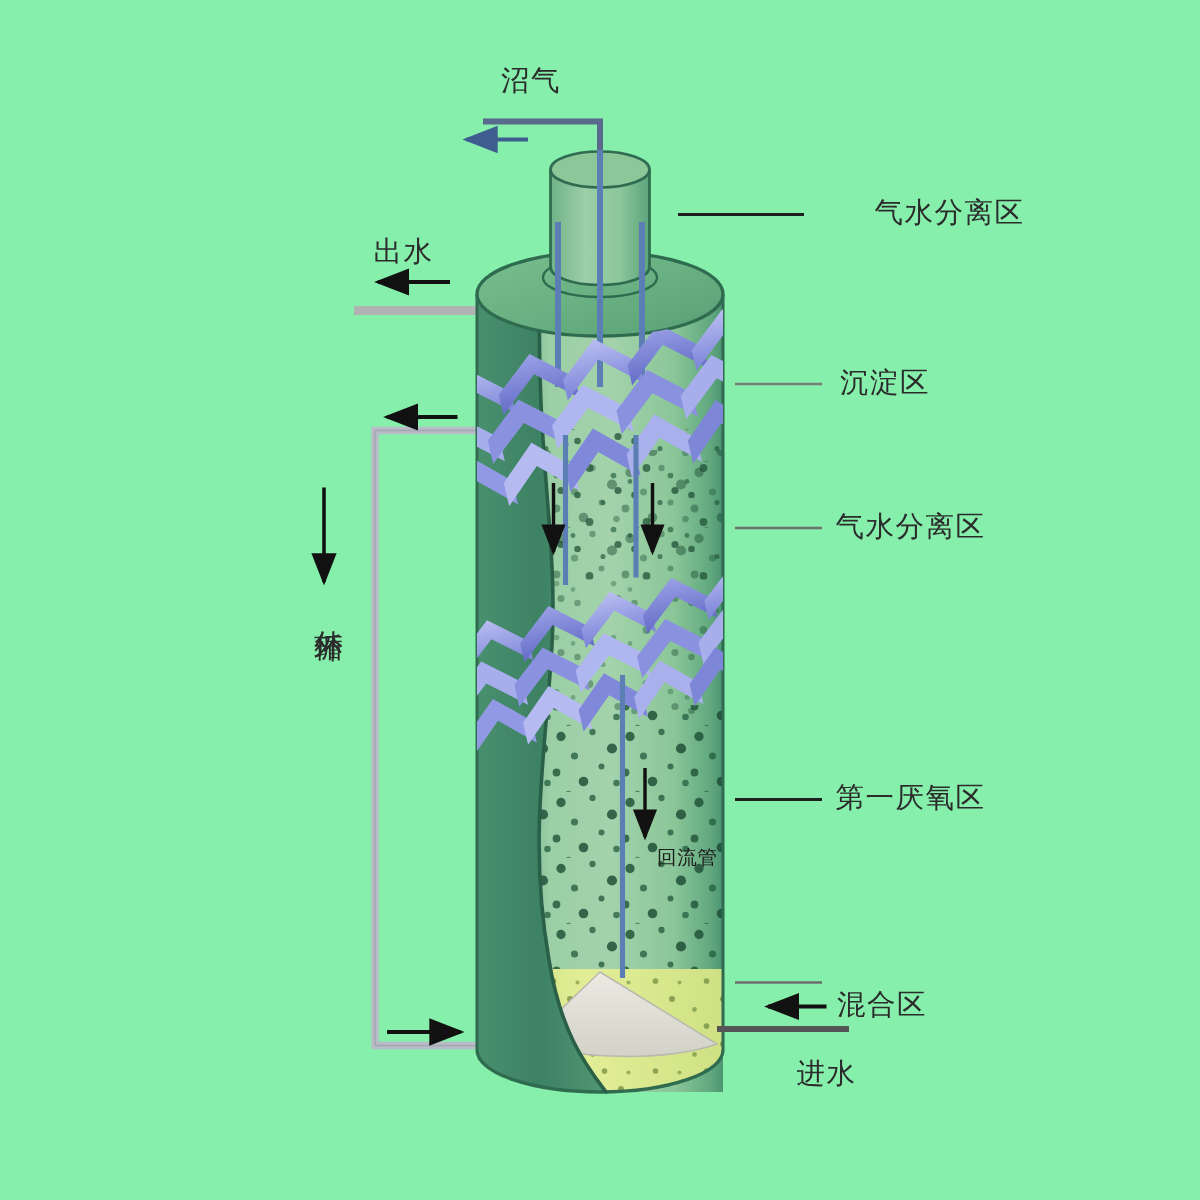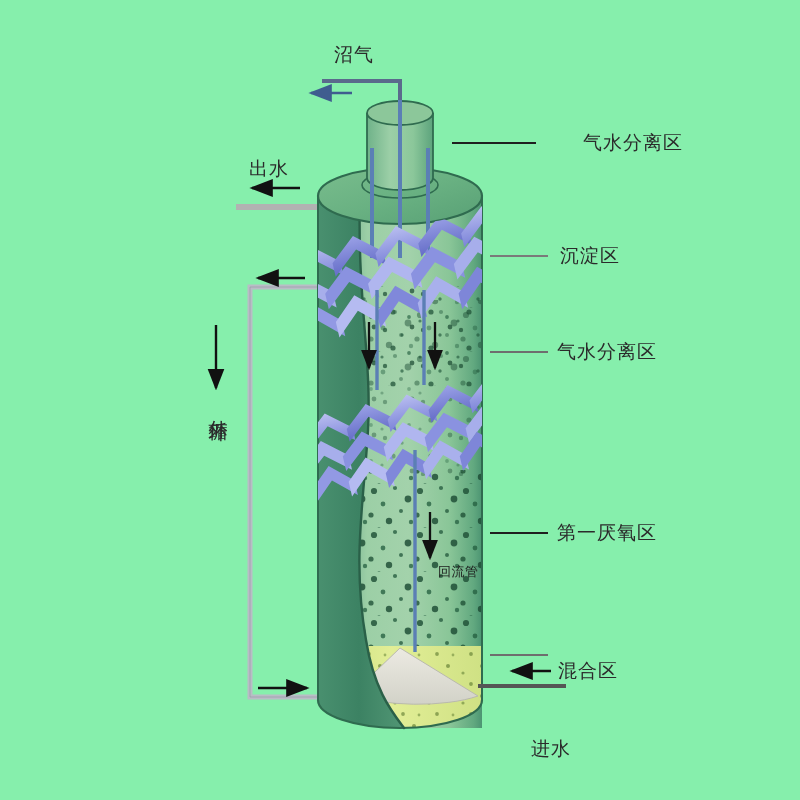--- a/index.html
+++ b/index.html
@@ -349,19 +349,19 @@
   <div class="lbl" style="left:553px; top:132px;margin-left:30px;">气水分离区</div>
 
   <div class="lbl" style="left:560px; top:245px;">沉淀区</div>
 
   <div class="lbl" style="left:557px; top:341px;">气水分离区</div>
 
   <div class="lbl" style="left:557px; top:522px;text-align:center;">第一厌氧区</div>
 
   <div class="lbl" style="left:558px; top:644px;margin-top:16px;">混合区</div>
 
-  <div class="lbl" style="left:531px; top:706px;margin-top:32px;">进水</div>
+  <div class="lbl" style="left:531px; top:706px;">进水</div>
 
   <div class="lbl-vert" style="left:206px; top:405px;">外循环</div>
 
   <div class="lbl-small" style="left:438px; top:563px;">回流管</div>
 
 </div>
 
 </body></html>

